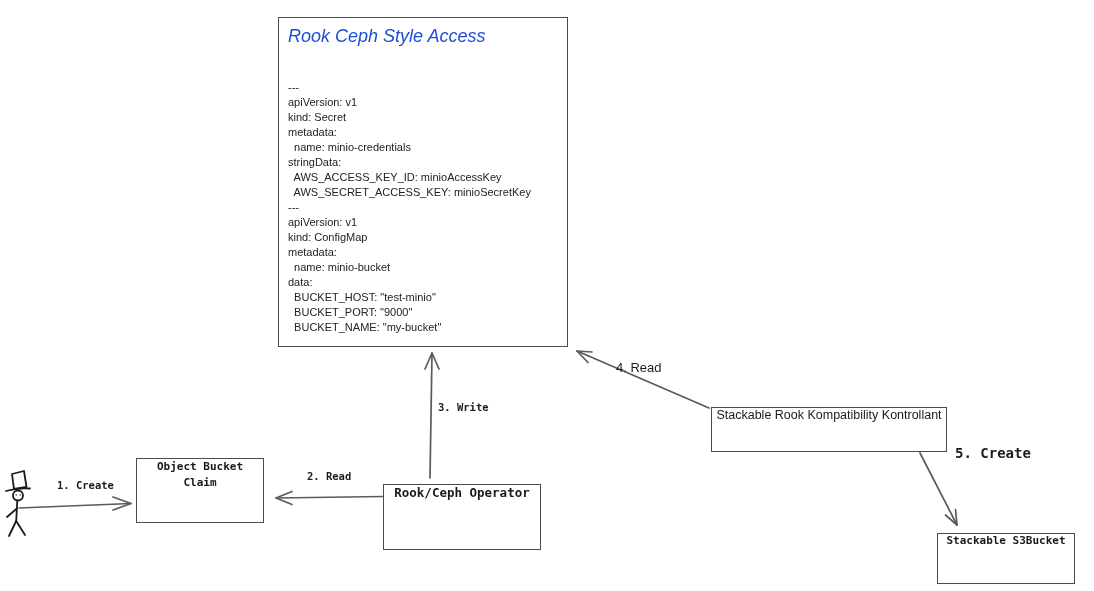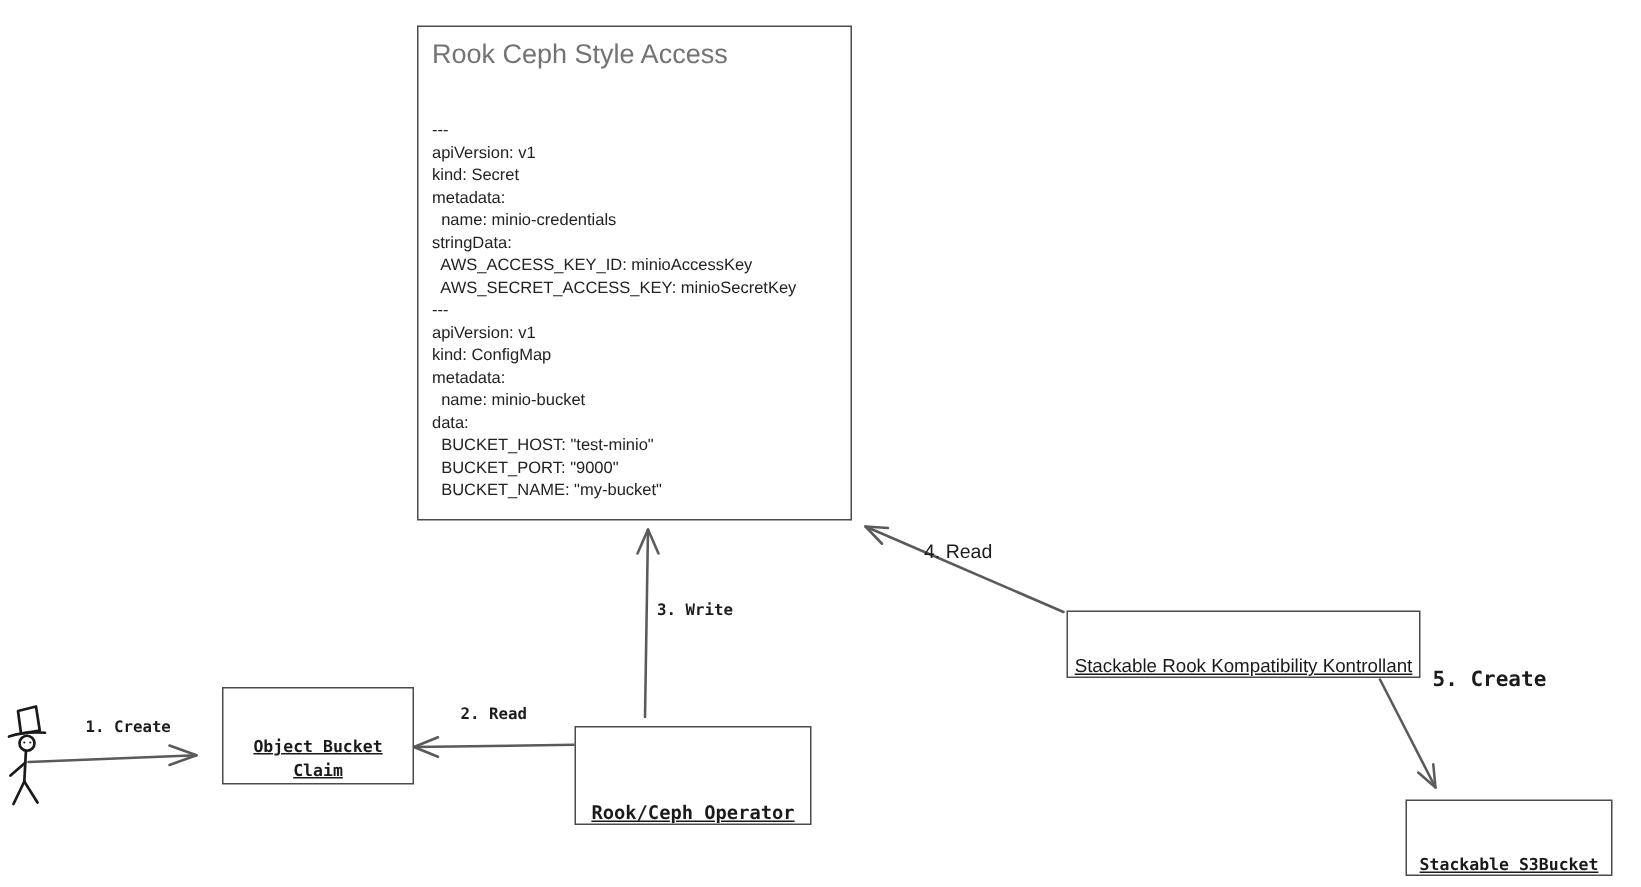--- a/index.html
+++ b/index.html
@@ -20,48 +20,48 @@
   }
   .box {
     position: absolute;
     background: #ffffff;
     border: 1.6px solid #4b4b4b;
     box-sizing: border-box;
     z-index: 2;
   }
   .node-label-center {
     display: flex;
-    align-items: flex-end;
+    align-items: flex-start;
     justify-content: center;
     text-align: center;
-    text-decoration: underline;
   }
   .mono { font-family: "DejaVu Sans Mono", monospace; }
   .sans { font-family: "Liberation Sans", sans-serif; }
 
   
   .main-box { left: 278px; top: 17px; width: 290px; height: 330px; }
   .main-title {
     position: absolute;
     left: 9px; top: 8px;
     font-size: 18px;
-    color: #737373;
+    color: #1d4ed8;
     white-space: nowrap;
+    font-style: italic;
   }
   .yaml {
     position: absolute;
     left: 9px; top: 62px;
     font-size: 11px;
     line-height: 15px;
     color: #222;
     white-space: pre;
   }
 
   
-  .obc-box { left: 148px; top: 458px; width: 128px; height: 65px; }
+  .obc-box { left: 136px; top: 458px; width: 128px; height: 65px; }
   .obc-box .lbl { font-size: 11px; font-weight: 700; line-height: 16px; white-space: pre-line; }
   .op-box { left: 383px; top: 484px; width: 158px; height: 66px; }
   .op-box .lbl { font-size: 12.5px; font-weight: 700; white-space: nowrap; }
   .kon-box { left: 711px; top: 407px; width: 236px; height: 45px; }
   .kon-box .lbl { font-size: 12.5px; white-space: nowrap; color: #1a1a1a; }
   .s3-box { left: 937px; top: 533px; width: 138px; height: 51px; }
   .s3-box .lbl { font-size: 11px; font-weight: 700; white-space: nowrap; }
 
   
   .edge-label {

